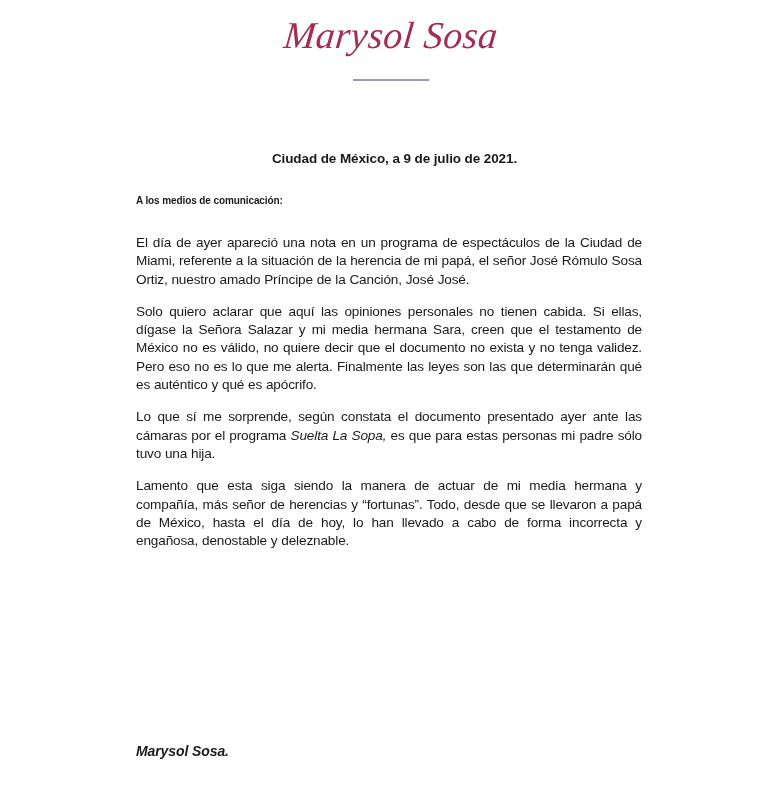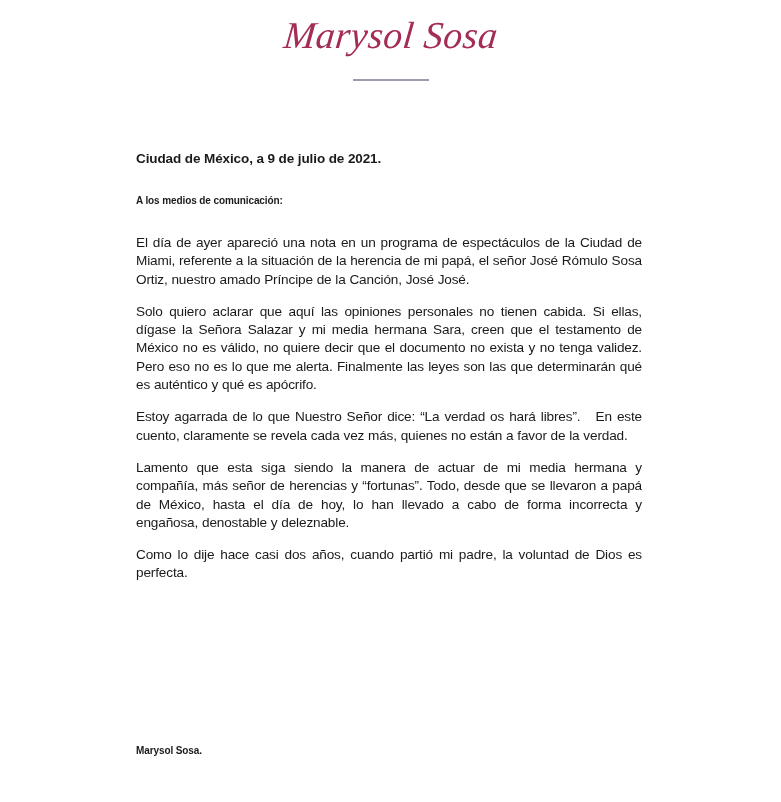--- a/index.html
+++ b/index.html
@@ -51,21 +51,21 @@
 
   
   .content {
     position: absolute;
     left: 136px;
     top: 150px;
     width: 517px;
   }
 
   .date-line {
-    text-align: left;
+    text-align: center;
     font-size: 13.5px;
     font-weight: bold;
     line-height: 18px;
     margin: 0 0 24px 0;
     letter-spacing: -0.1px;
   }
 
   .salutation {
     font-size: 10px;
     font-weight: bold;
@@ -88,24 +88,25 @@
     margin-bottom: 0;
   }
   .para em {
     font-style: italic;
   }
 
   .signature {
     position: absolute;
     left: 136px;
     top: 742px;
-    font-size: 10px;
+    font-size: 14px;
     font-weight: bold;
     line-height: 18px;
     letter-spacing: -0.1px;
+    font-style: italic;
   }
 </style>
 </head>
 <body>
 
 <div class="page">
 
   <div class="letterhead">
     <div class="letterhead-name">Marysol Sosa</div>
     <div class="letterhead-rule"></div>
@@ -114,26 +115,25 @@
   <div class="content">
 
     <p class="date-line">Ciudad de México, a 9 de julio de 2021.</p>
 
     <p class="salutation">A los medios de comunicación:</p>
 
     <p class="para">El día de ayer apareció una nota en un programa de espectáculos de la Ciudad de Miami, referente a la situación de la herencia de mi papá, el señor José Rómulo Sosa Ortiz, nuestro amado Príncipe de la Canción, José José.</p>
 
     <p class="para">Solo quiero aclarar que aquí las opiniones personales no tienen cabida. Si ellas, dígase la Señora Salazar y mi media hermana Sara, creen que el testamento de México no es válido, no quiere decir que el documento no exista y no tenga validez.   Pero eso no es lo que me alerta. Finalmente las leyes son las que determinarán qué es auténtico y qué es apócrifo.</p>
 
+    <p class="para"><span>Lo que sí me sorprende, según constata el documento presentado ayer ante las cámaras por el programa </span><em>Suelta La Sopa,</em><span> es que para estas personas mi padre sólo tuvo una hija.</span></p>
 
-    <p class="para">Estoy agarrada de lo que Nuestro Señor dice: “La verdad os hará libres”.   En este cuento, claramente se revela cada vez más, quienes no están a favor de la verdad.</p>
 
     <p class="para">Lamento que esta siga siendo la manera de actuar de mi media hermana y compañía, más señor de herencias y “fortunas”. Todo, desde que se llevaron a papá de México, hasta el día de hoy, lo han llevado a cabo de forma incorrecta y engañosa, denostable y deleznable.</p>
 
 
-    <p class="para">Como lo dije hace casi dos años, cuando partió mi padre, la voluntad de Dios es perfecta.</p>
 
 
   </div>
 
   <div class="signature">Marysol Sosa.</div>
 
 </div>
 
 </body></html>

